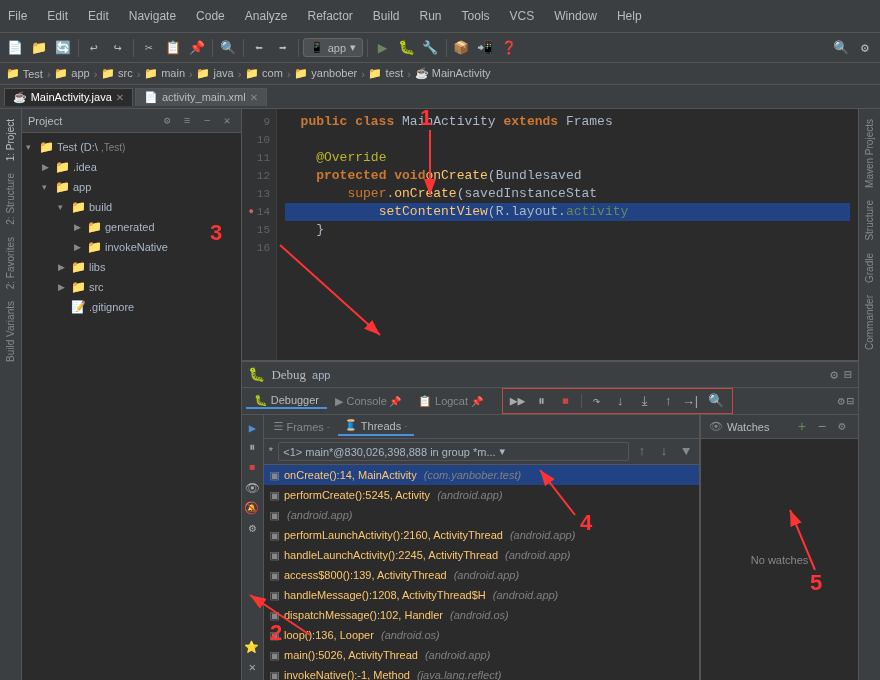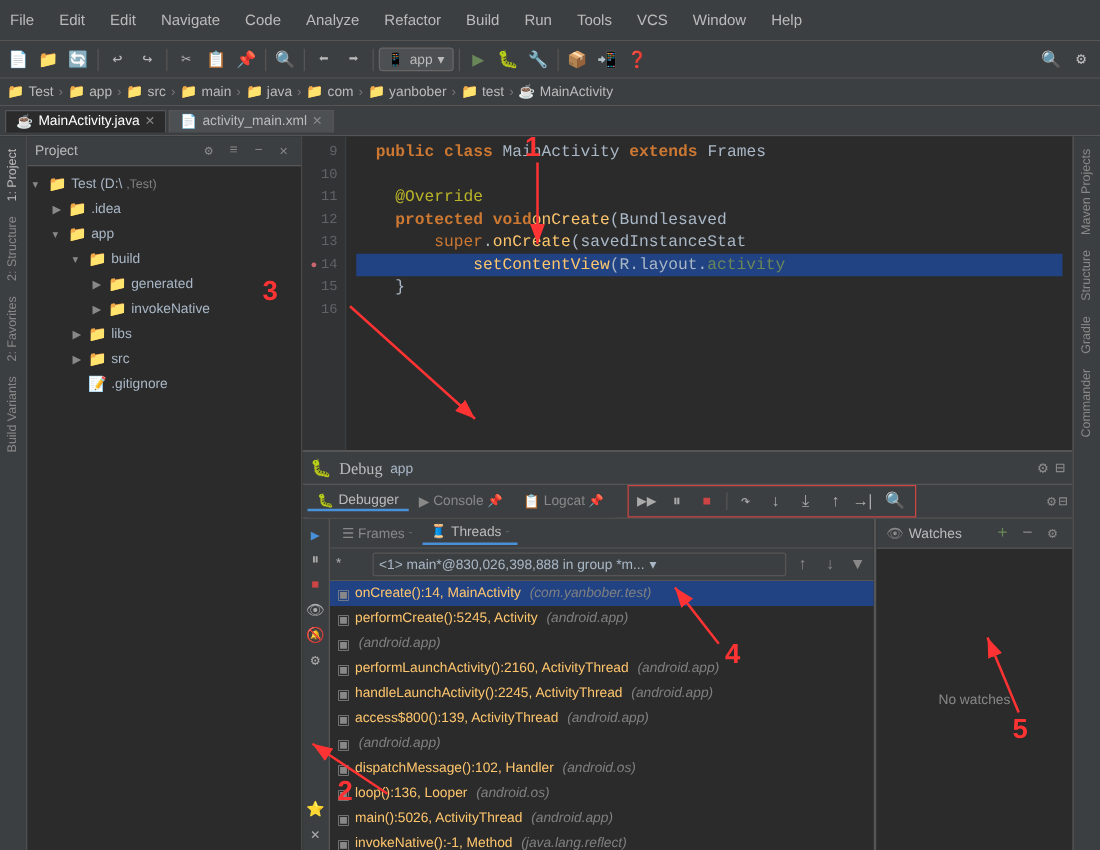--- a/index.html
+++ b/index.html
@@ -779,21 +779,21 @@
               </div>
               <div class="frames-tab active">
                 <span>🧵</span>
                 <span>Threads</span>
                 <span style="color:#666;font-size:10px">-</span>
               </div>
             </div>
 
             <div class="thread-selector">
               <span style="color:#aaa;font-size:11px">*</span>
-              <div style="flex:1;background:#3c3f41;border:1px solid #555;border-radius:2px;padding:2px 4px;font-family:Arial;font-size:11px;color:#a9b7c6;display:flex;align-items:center;gap:4px;margin-left:20px;">
+              <div style="flex:1;background:#3c3f41;border:1px solid #555;border-radius:2px;padding:2px 4px;font-family:Arial;font-size:11px;color:#a9b7c6;display:flex;align-items:center;gap:4px;">
                 <span>&lt;1&gt; main*@830,026,398,888 in group *m...</span>
                 <span>▾</span>
               </div>
               <div class="filter-btn">↑</div>
               <div class="filter-btn">↓</div>
               <div class="filter-btn">▼</div>
             </div>
 
             <div class="frames-list">
               <div class="frame-item selected">
@@ -820,20 +820,21 @@
                 <span class="frame-method">handleLaunchActivity():2245, ActivityThread</span>
                 <span class="frame-pkg">&nbsp;<em>(android.app)</em></span>
               </div>
               <div class="frame-item">
                 <span class="frame-icon">▣</span>
                 <span class="frame-method">access$800():139, ActivityThread</span>
                 <span class="frame-pkg">&nbsp;<em>(android.app)</em></span>
               </div>
               <div class="frame-item">
                 <span class="frame-icon">▣</span>
+                <span class="frame-method">handleMessage():1208, ActivityThread$H</span>
                 <span class="frame-pkg">&nbsp;<em>(android.app)</em></span>
               </div>
               <div class="frame-item">
                 <span class="frame-icon">▣</span>
                 <span class="frame-method">dispatchMessage():102, Handler</span>
                 <span class="frame-pkg">&nbsp;<em>(android.os)</em></span>
               </div>
               <div class="frame-item">
                 <span class="frame-icon">▣</span>
                 <span class="frame-method">loop():136, Looper</span>

